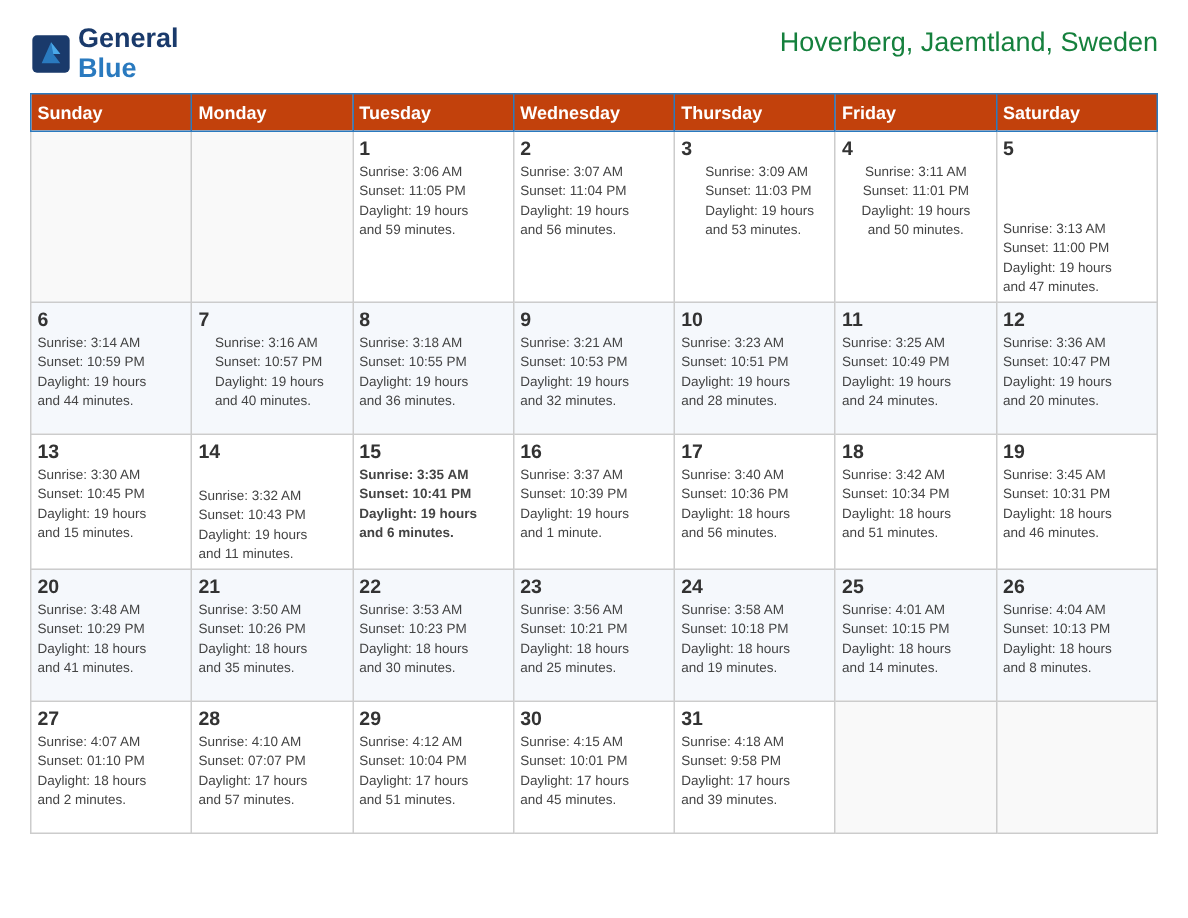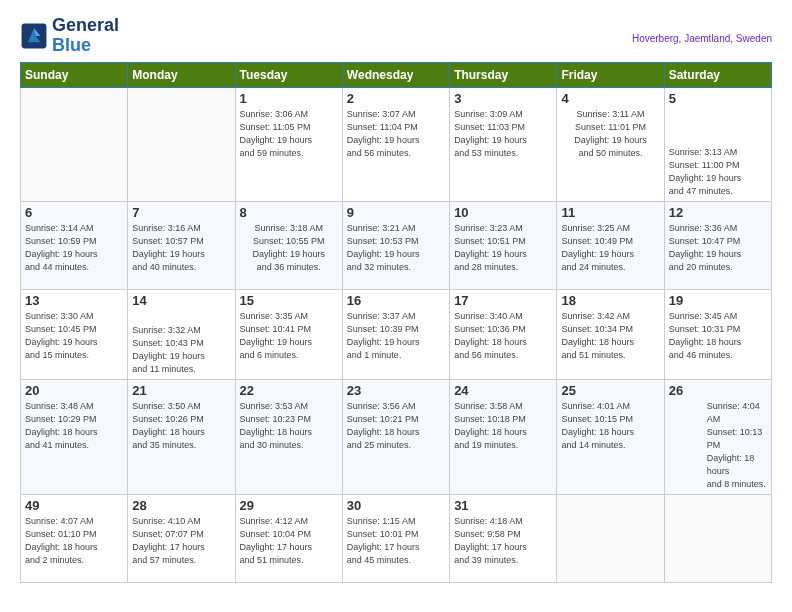--- a/index.html
+++ b/index.html
@@ -44,33 +44,33 @@
     .title-block {
       text-align: right;
     }
     .month-title {
       font-size: 32px;
       font-weight: bold;
       color: #333;
       line-height: 1.1;
     }
     .location {
-      font-size: 10px;
-      color: #6d28d9;
-      margin-top: 17px;
+      font-size: 18px;
+      color: #15803d;
+      margin-top: 2px;
     }
     .calendar {
       flex: 1;
       border: 1px solid #ccc;
       border-collapse: collapse;
       width: 100%;
       table-layout: fixed;
     }
     .calendar th {
-      background-color: #4d7c0f;
+      background-color: #c2410c;
       color: #fff;
       font-size: 12px;
       font-weight: bold;
       padding: 5px 4px;
       text-align: left;
       border: 1px solid #2a7abf;
     }
     .calendar td {
       vertical-align: top;
       border: 1px solid #ccc;
@@ -148,21 +148,21 @@
           </td>
           <td>
             <span class="day-num">2</span>
             <div class="day-info" style="white-space: pre-line;">Sunrise: 3:07 AM
 Sunset: 11:04 PM
 Daylight: 19 hours
 and 56 minutes.</div>
           </td>
           <td>
             <span class="day-num">3</span>
-            <div class="day-info" style="white-space: pre-line;">Sunrise: 3:09 AM
+            <div class="day-info" style="white-space: pre-line; margin-left: 16px;">Sunrise: 3:09 AM
 Sunset: 11:03 PM
 Daylight: 19 hours
 and 53 minutes.</div>
           </td>
           <td>
             <span class="day-num">4</span>
             <div class="day-info" style="white-space: pre-line; text-align: center;">Sunrise: 3:11 AM
 Sunset: 11:01 PM
 Daylight: 19 hours
 and 50 minutes.</div>
@@ -178,28 +178,28 @@
         <tr>
           <td>
             <span class="day-num">6</span>
             <div class="day-info" style="white-space: pre-line;">Sunrise: 3:14 AM
 Sunset: 10:59 PM
 Daylight: 19 hours
 and 44 minutes.</div>
           </td>
           <td>
             <span class="day-num">7</span>
-            <div class="day-info" style="white-space: pre-line;">Sunrise: 3:16 AM
+            <div class="day-info" style="white-space: pre-line; margin-left: 11px;">Sunrise: 3:16 AM
 Sunset: 10:57 PM
 Daylight: 19 hours
 and 40 minutes.</div>
           </td>
           <td>
             <span class="day-num">8</span>
-            <div class="day-info" style="white-space: pre-line; text-align: center;">Sunrise: 3:18 AM
+            <div class="day-info" style="white-space: pre-line;">Sunrise: 3:18 AM
 Sunset: 10:55 PM
 Daylight: 19 hours
 and 36 minutes.</div>
           </td>
           <td>
             <span class="day-num">9</span>
             <div class="day-info" style="white-space: pre-line;">Sunrise: 3:21 AM
 Sunset: 10:53 PM
 Daylight: 19 hours
 and 32 minutes.</div>
@@ -236,21 +236,21 @@
           </td>
           <td>
             <span class="day-num">14</span>
             <div class="day-info" style="white-space: pre-line; margin-top: 16px;">Sunrise: 3:32 AM
 Sunset: 10:43 PM
 Daylight: 19 hours
 and 11 minutes.</div>
           </td>
           <td>
             <span class="day-num">15</span>
-            <div class="day-info" style="white-space: pre-line;">Sunrise: 3:35 AM
+            <div class="day-info" style="white-space: pre-line; font-weight: bold;">Sunrise: 3:35 AM
 Sunset: 10:41 PM
 Daylight: 19 hours
 and 6 minutes.</div>
           </td>
           <td>
             <span class="day-num">16</span>
             <div class="day-info" style="white-space: pre-line;">Sunrise: 3:37 AM
 Sunset: 10:39 PM
 Daylight: 19 hours
 and 1 minute.</div>
@@ -315,29 +315,29 @@
           </td>
           <td>
             <span class="day-num">25</span>
             <div class="day-info" style="white-space: pre-line;">Sunrise: 4:01 AM
 Sunset: 10:15 PM
 Daylight: 18 hours
 and 14 minutes.</div>
           </td>
           <td>
             <span class="day-num">26</span>
-            <div class="day-info" style="white-space: pre-line; margin-left: 38px;">Sunrise: 4:04 AM
+            <div class="day-info" style="white-space: pre-line;">Sunrise: 4:04 AM
 Sunset: 10:13 PM
 Daylight: 18 hours
 and 8 minutes.</div>
           </td>
         </tr>
         <tr>
           <td>
-            <span class="day-num">49</span>
+            <span class="day-num">27</span>
             <div class="day-info" style="white-space: pre-line;">Sunrise: 4:07 AM
 Sunset: 01:10 PM
 Daylight: 18 hours
 and 2 minutes.</div>
           </td>
           <td>
             <span class="day-num">28</span>
             <div class="day-info" style="white-space: pre-line;">Sunrise: 4:10 AM
 Sunset: 07:07 PM
 Daylight: 17 hours
@@ -345,21 +345,21 @@
           </td>
           <td>
             <span class="day-num">29</span>
             <div class="day-info" style="white-space: pre-line;">Sunrise: 4:12 AM
 Sunset: 10:04 PM
 Daylight: 17 hours
 and 51 minutes.</div>
           </td>
           <td>
             <span class="day-num">30</span>
-            <div class="day-info" style="white-space: pre-line;">Sunrise: 1:15 AM
+            <div class="day-info" style="white-space: pre-line;">Sunrise: 4:15 AM
 Sunset: 10:01 PM
 Daylight: 17 hours
 and 45 minutes.</div>
           </td>
           <td>
             <span class="day-num">31</span>
             <div class="day-info" style="white-space: pre-line;">Sunrise: 4:18 AM
 Sunset: 9:58 PM
 Daylight: 17 hours
 and 39 minutes.</div>

